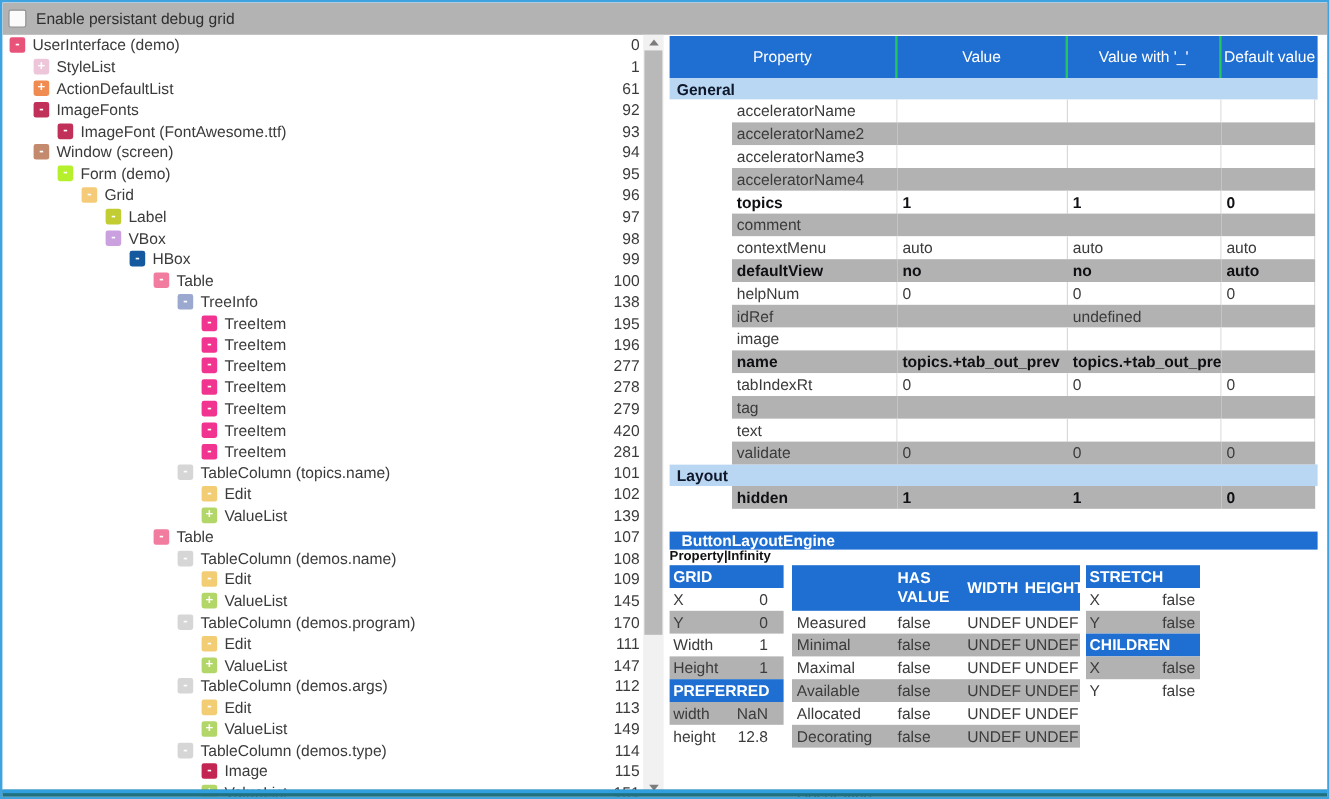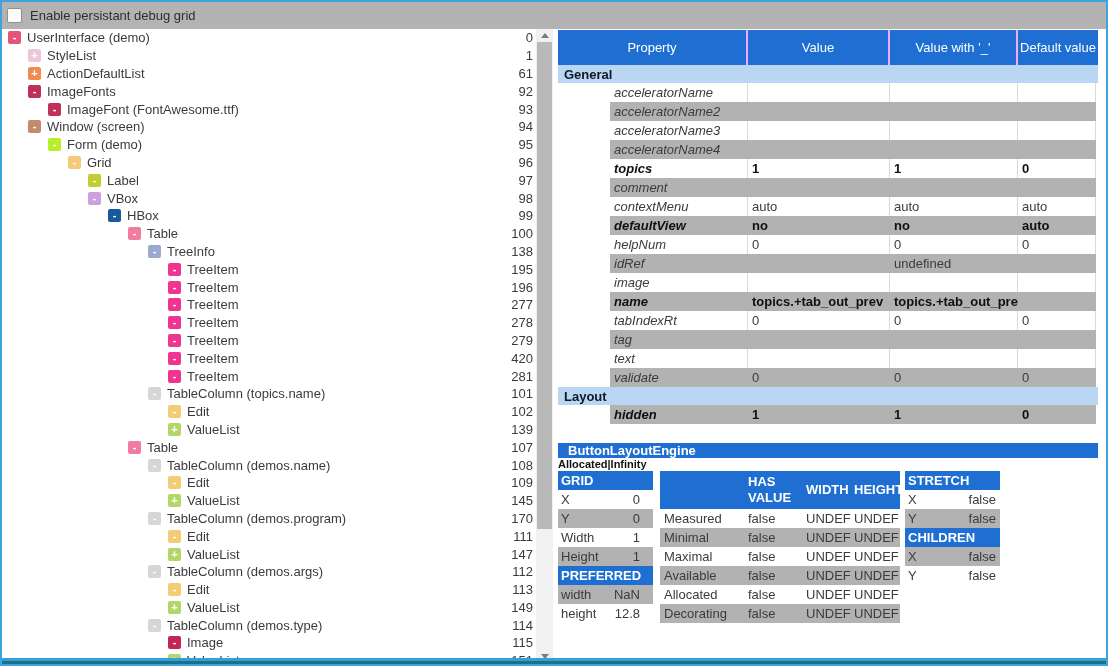--- a/index.html
+++ b/index.html
@@ -26,32 +26,32 @@
   .sb-thumb{position:absolute;top:13px;left:1px;width:15px;height:487px;background:#b9b9b9;}
   .sb-arrow{position:absolute;left:0;width:17px;height:12px;display:flex;align-items:center;justify-content:center;}
   .sb-arrow.up{top:0;}
   .sb-arrow.down{bottom:2px;}
   .tri-up{width:0;height:0;border-left:4px solid transparent;border-right:4px solid transparent;border-bottom:5px solid #7c7c7c;}
   .tri-down{width:0;height:0;border-left:4px solid transparent;border-right:4px solid transparent;border-top:5px solid #7c7c7c;}
   
   .right-panel{margin-left:5px;width:540px;padding-top:1px;flex:none;}
   .prop-header{display:flex;height:35px;background:#1f6fd2;color:#fff;font-size:13px;}
   .ph-cell{display:flex;align-items:center;justify-content:center;text-align:center;
-    border-right:2px solid #f0abfc;box-sizing:border-box;line-height:15px;}
+    border-right:2px solid #22c55e;box-sizing:border-box;line-height:15px;}
   .ph-cell:last-child{border-right:none;}
   .ph-property{width:190px;}
   .ph-value{width:142px;}
   .ph-vu{width:128px;}
   .ph-def{width:80px;}
   .section-row{height:18px;background:#b9d6f2;font-weight:bold;font-size:13px;color:#0f172a;
     display:flex;align-items:center;padding-left:6px;box-sizing:border-box;}
   .prop-row{display:flex;height:19px;font-size:13px;color:#3b3b3b;align-items:stretch;}
   .pr-indent{width:52px;background:#fff;flex:none;}
   .pr-cell{display:flex;align-items:center;padding-left:4px;box-sizing:border-box;overflow:hidden;white-space:nowrap;}
-  .pr-name{width:138px;font-style:italic;}
+  .pr-name{width:138px;}
   .pr-value{width:142px;}
   .pr-vu{width:128px;}
   .pr-def{width:78px;}
   .prop-row.gray .pr-cell{background:#b2b2b2;}
   .prop-row.white .pr-cell{background:#fff;border-right:1px solid #d9d9d9;}
   .prop-row.bold .pr-cell{font-weight:bold;color:#101014;}
   
   .engine-title{margin-top:19px;height:15px;background:#1f6fd2;color:#fff;font-weight:bold;
     font-size:13px;line-height:15px;padding-left:10px;}
   .engine-subtitle{font-size:11px;font-weight:bold;color:#111;height:13px;line-height:13px;}
@@ -414,21 +414,21 @@
           <div class="prop-row gray bold">
             <div class="pr-indent"></div>
             <div class="pr-cell pr-name">hidden</div>
             <div class="pr-cell pr-value">1</div>
             <div class="pr-cell pr-vu">1</div>
             <div class="pr-cell pr-def">0</div>
           </div>
         </div>
 
       <div class="engine-title">ButtonLayoutEngine</div>
-      <div class="engine-subtitle">Allocated|Infinity</div>
+      <div class="engine-subtitle">Property|Infinity</div>
 
       <div class="engine-tables">
         <div class="mini grid-table" id="grid-table">
             <div class="mt-hdr">GRID</div>
             <div class="mt-row white">
               <span class="mt-label">X</span>
               <span class="mt-val">0</span>
             </div>
             <div class="mt-row gray">
               <span class="mt-label">Y</span>

